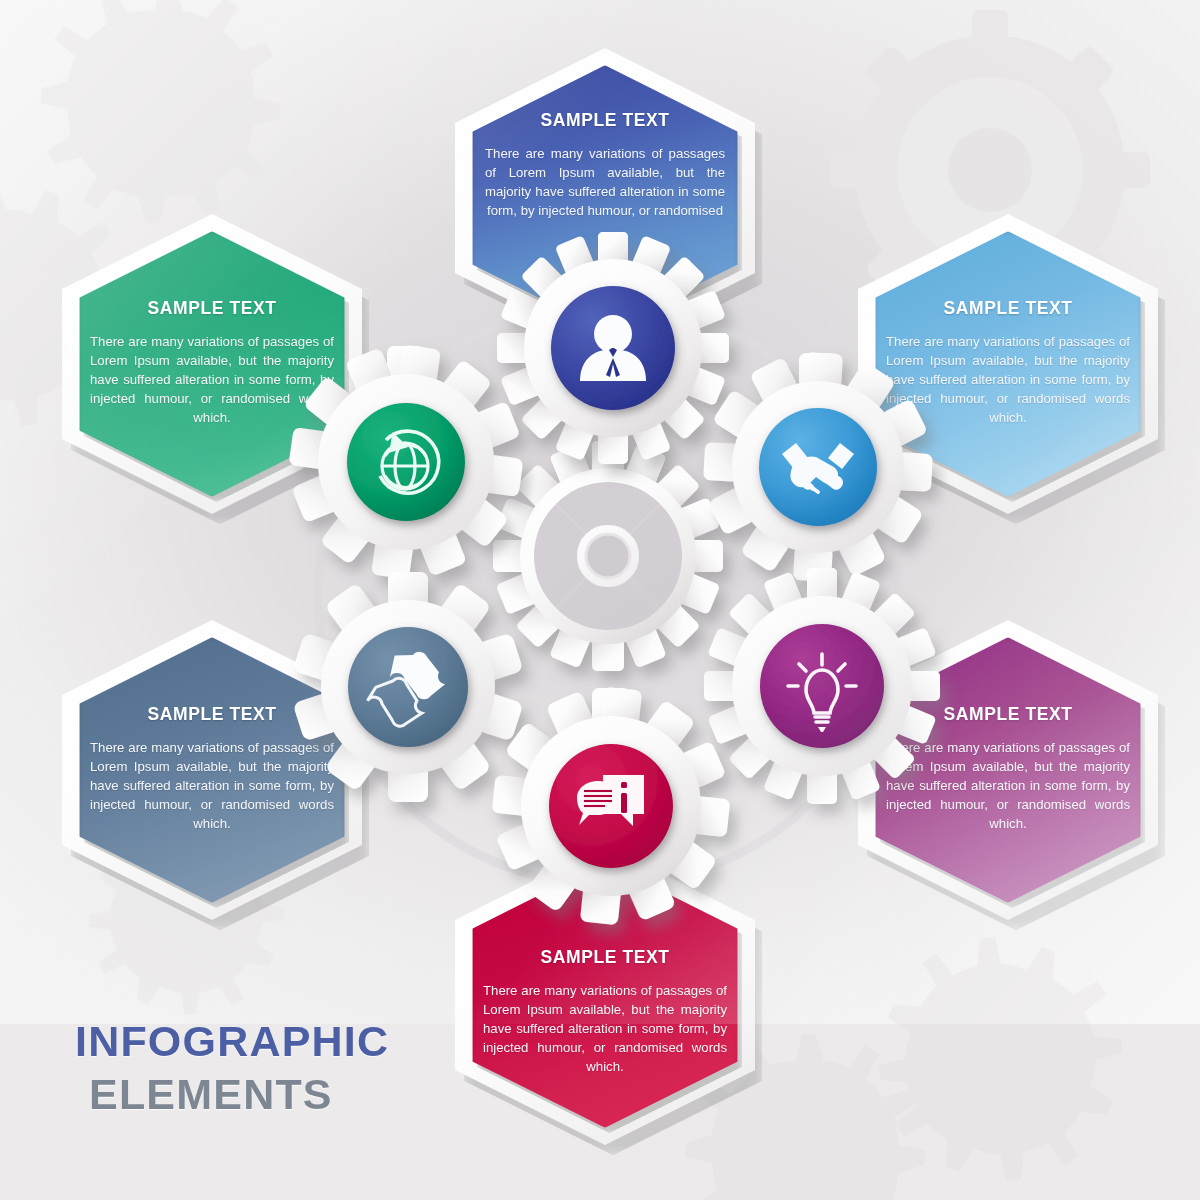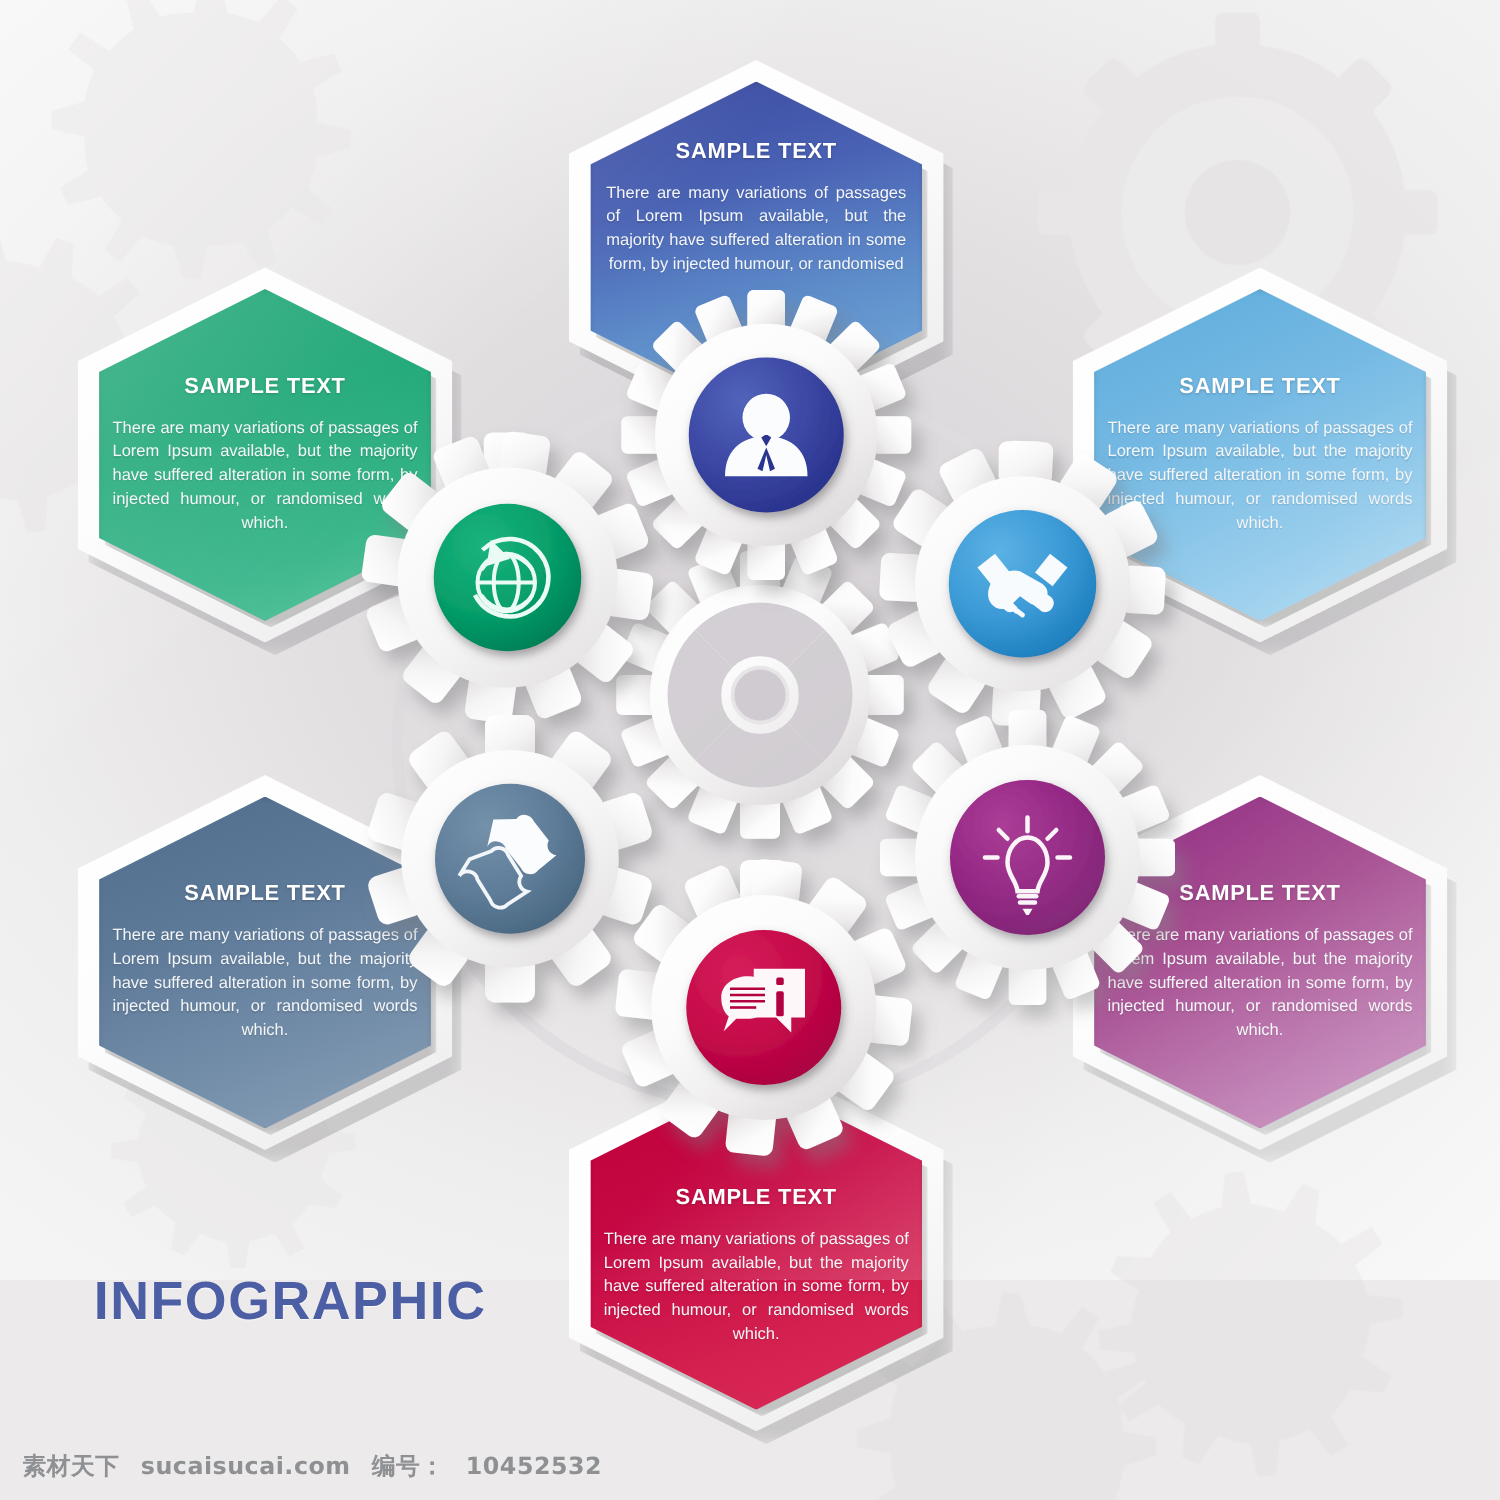--- a/index.html
+++ b/index.html
@@ -535,22 +535,17 @@
           </g>
         </g>
       </g>
     </g>
   </svg>
 
   <div class="bg-sheen"></div>
 
   <div id="brand">
     <div class="l1">INFOGRAPHIC</div>
-  </div>
-
-  <div id="credit">
-    <span>素材天下</span>
-    <span>sucaisucai.com</span>
-    <span>编号：</span>
-    <span>10452532</span>
-  </div>
+    <div class="l2">ELEMENTS</div>
+  </div>
+
 
 </div>
 
 </body></html>

